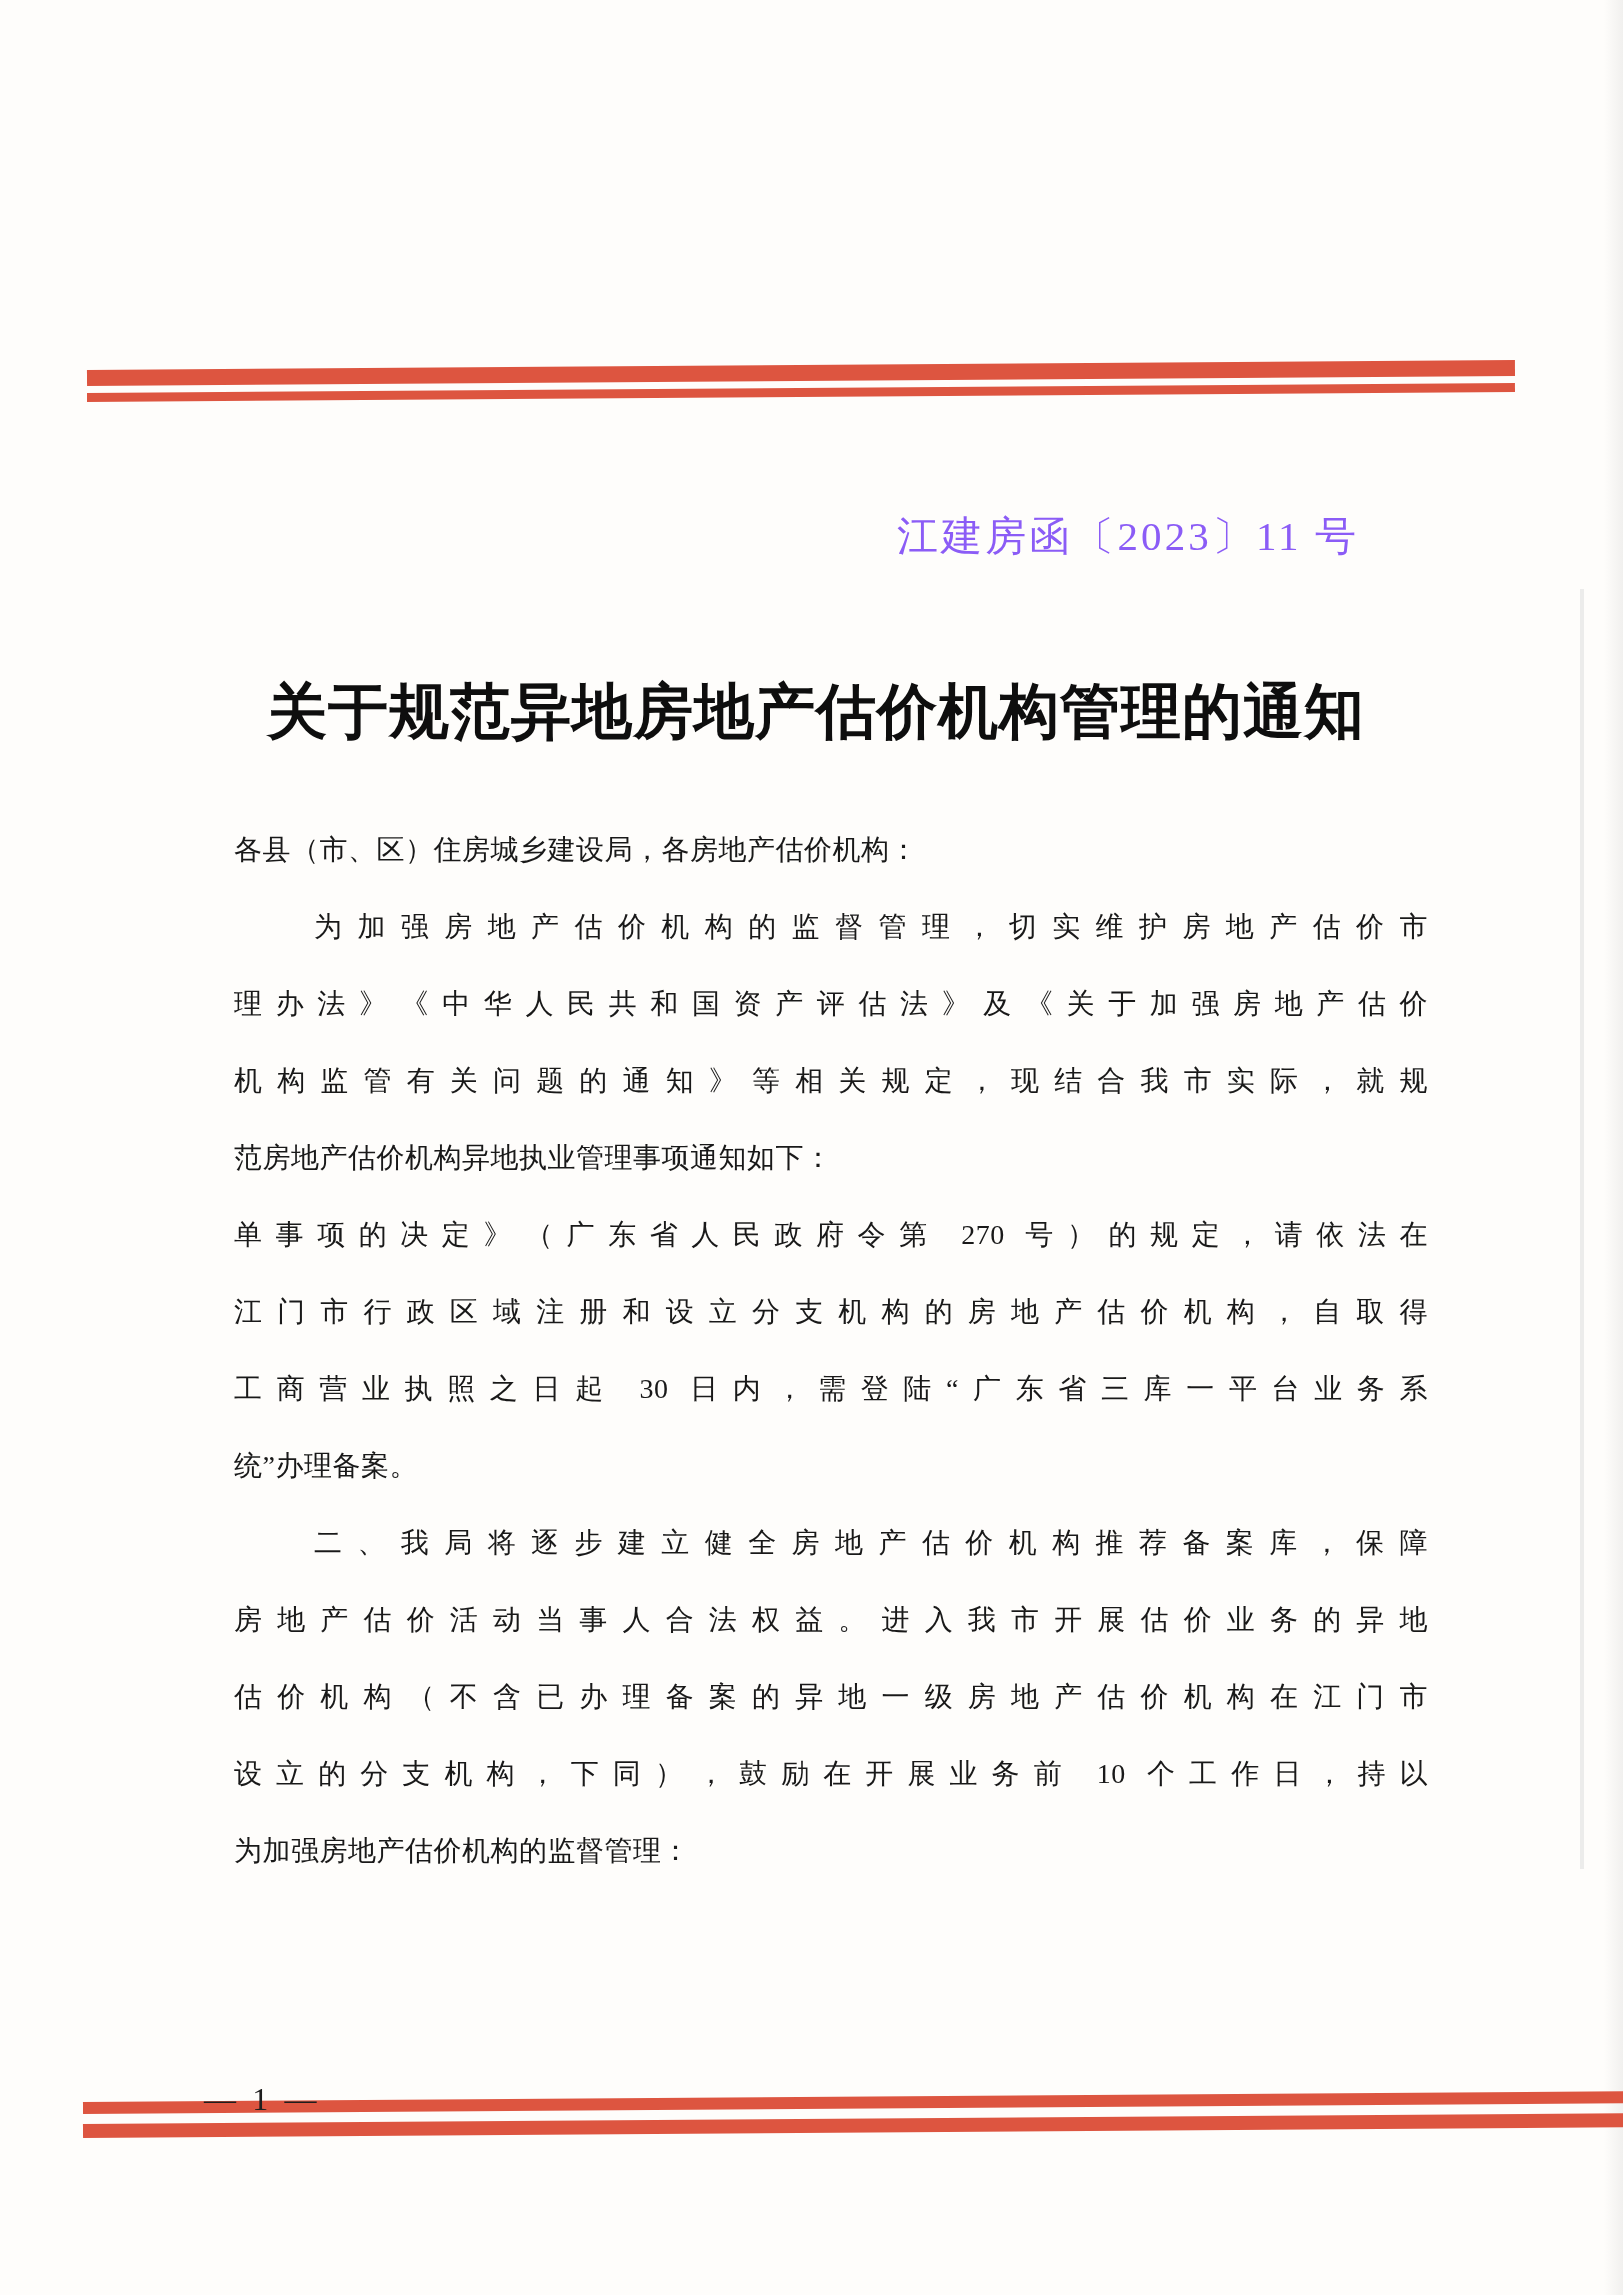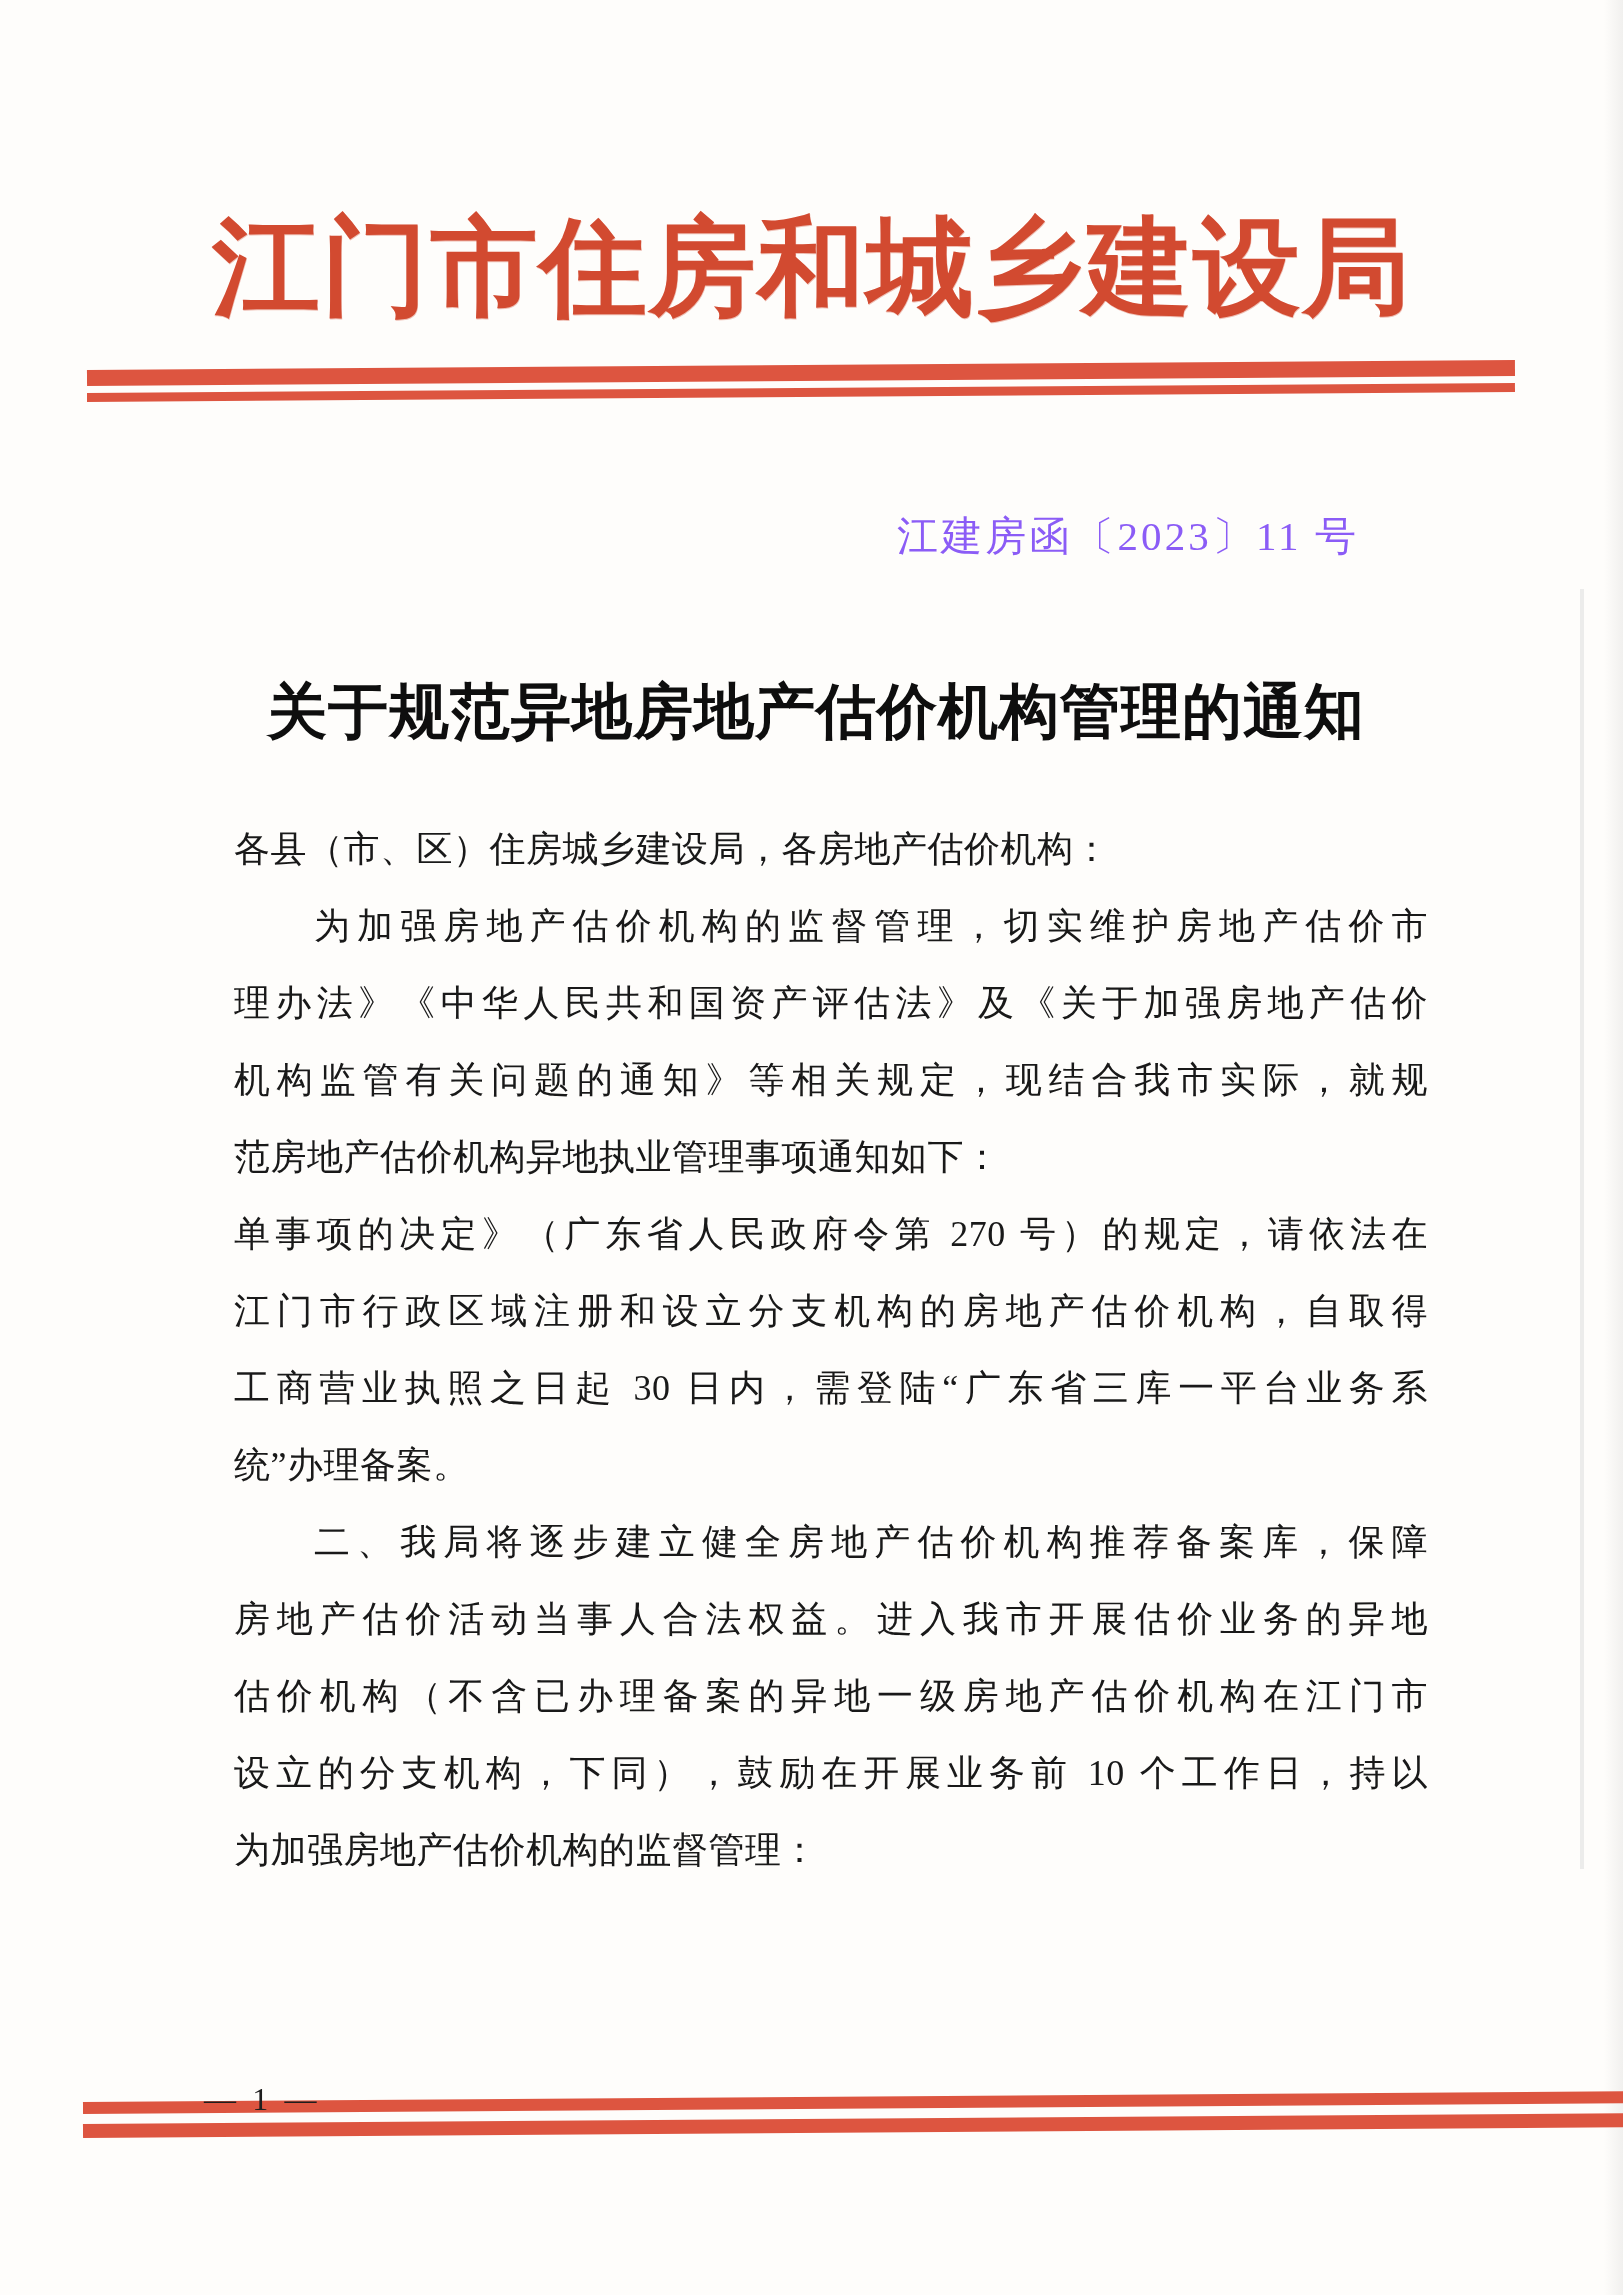--- a/index.html
+++ b/index.html
@@ -35,21 +35,21 @@
   .doc-title{
     position:absolute;top:672px;left:0;width:100%;margin:4px;
     text-align:center;
     font-size:60px;line-height:72px;font-weight:bold;
     letter-spacing:1px;
     color:#0e0e0e;
   }
   
   .body-block{
     position:absolute;top:811px;left:234px;width:1194px;
-    font-size:36px;line-height:77px;
+    font-size:28px;line-height:77px;
     letter-spacing:0.5px;
     color:#191919;
   }
   .body-line{
     text-align:justify;
     text-align-last:justify;
     white-space:nowrap;
     height:77px;
   }
   .body-line.para-end{text-align-last:left;}
@@ -64,21 +64,20 @@
   .scan-streak{position:absolute;right:40px;top:589px;width:3.6px;height:1280px;
     background:#d8d8d6;opacity:.45;}
   .scan-edge{position:absolute;right:0;top:0;width:20.5px;height:100%;
     background:linear-gradient(to left,rgba(120,120,120,.10),rgba(120,120,120,0));}
 </style>
 </head>
 <body>
 
 <div class="page">
 
-  <div class="agency">江门市住房和城乡建设局</div>
 
   <div class="hr-red hr-head-thick"></div>
   <div class="hr-red hr-head-thin"></div>
 
   <div class="doc-number">江建房函〔2023〕11 号</div>
 
   <h1 class="doc-title">关于规范异地房地产估价机构管理的通知</h1>
 
   <div class="body-block">
     <div class="body-line para-end">各县（市、区）住房城乡建设局，各房地产估价机构：</div>

